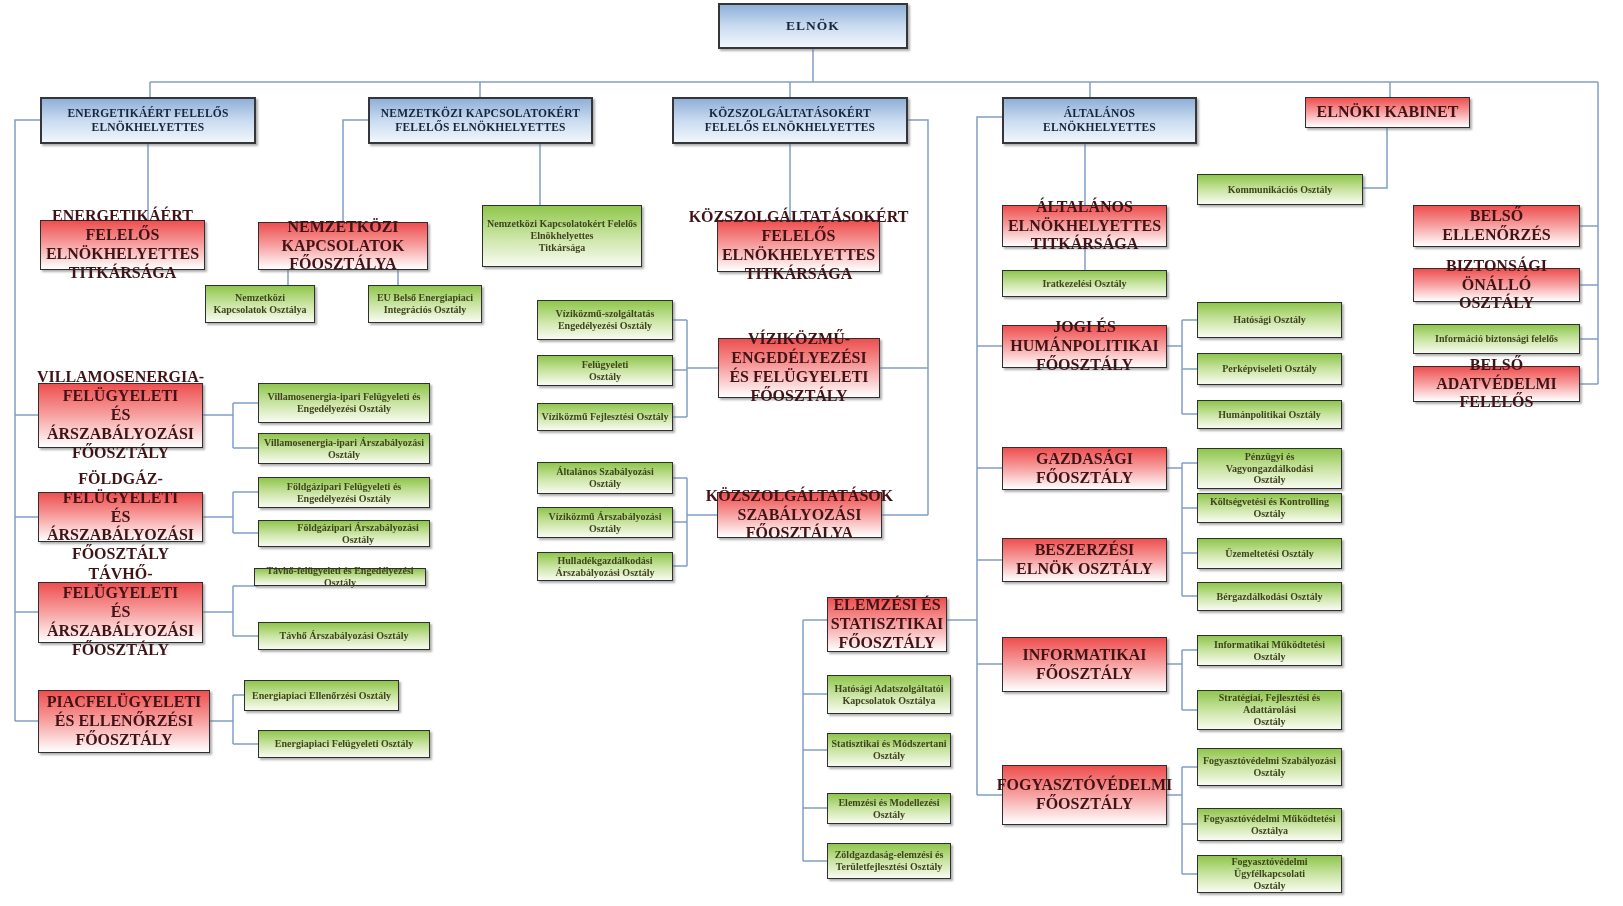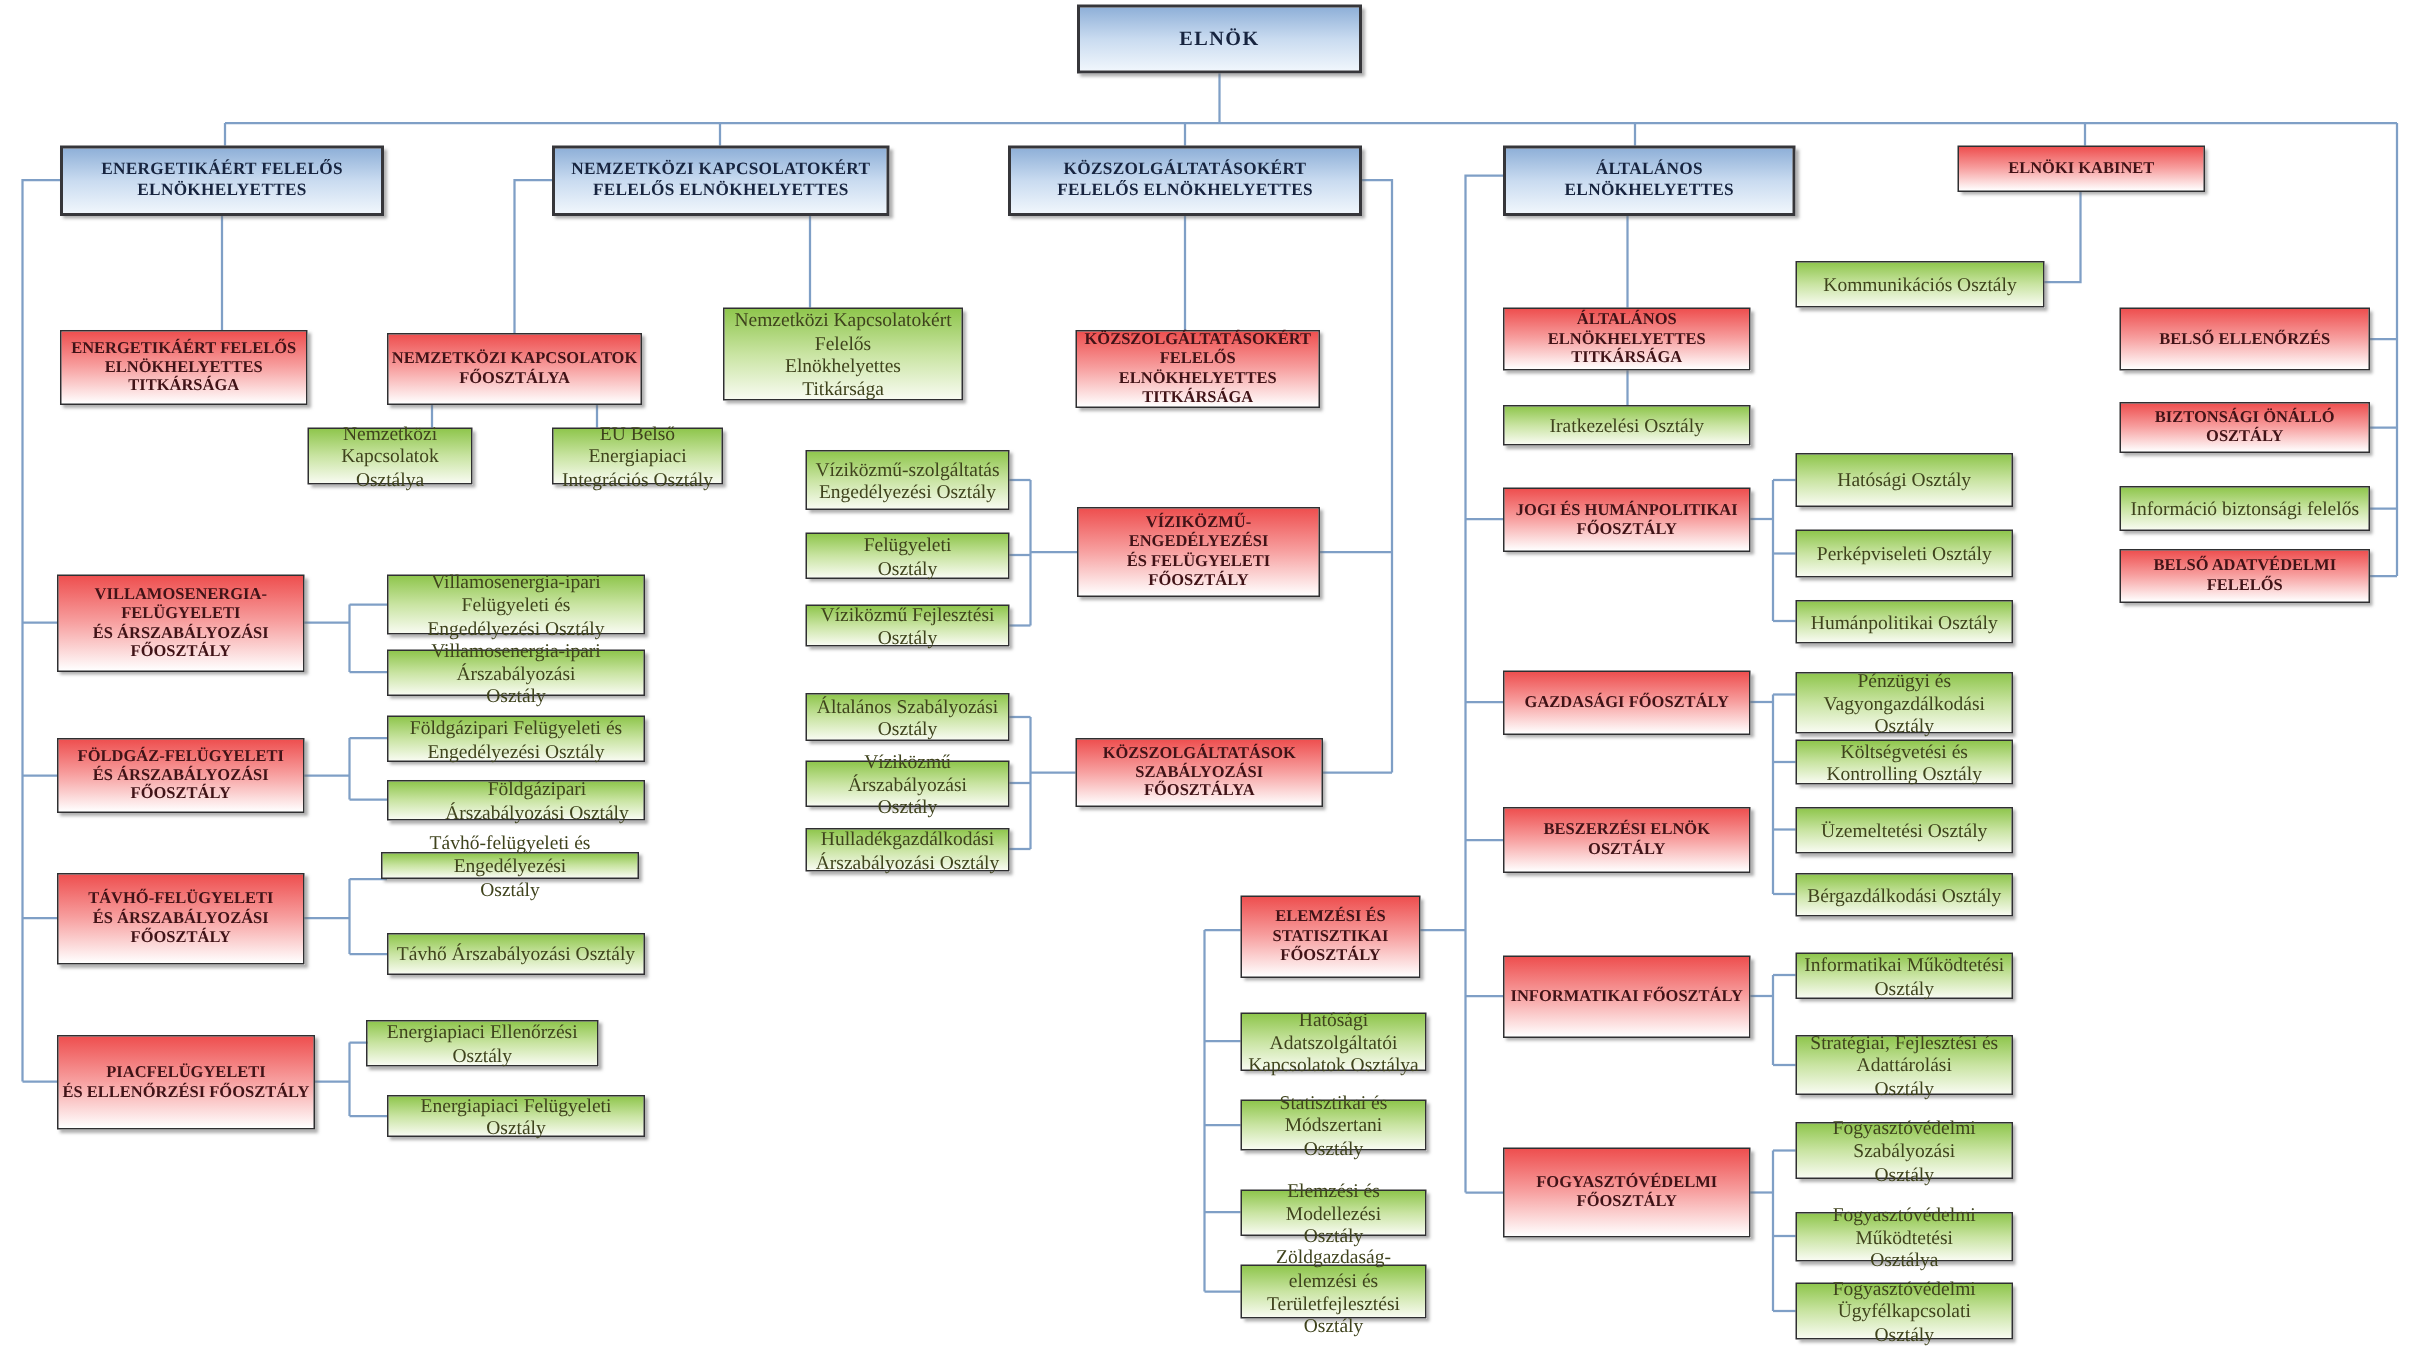--- a/index.html
+++ b/index.html
@@ -16,25 +16,25 @@
     box-shadow:2px 2px 2px rgba(110,110,110,0.55);
   }
   .node.blue {
     background:linear-gradient(180deg,#8fb0d8 0%,#c9dbf0 50%,#f0f6fc 100%);
     border:2px solid #36363a; color:#17243f; font-weight:bold; font-size:11.5px;
     letter-spacing:0.2px;
   }
   .node.blue.root { font-size:13.5px; letter-spacing:1px; }
   .node.red {
     background:linear-gradient(180deg,#ee4f4f 0%,#f79e9e 48%,#ffffff 100%);
-    border:1.6px solid #2f2f31; color:#401317; font-weight:bold; font-size:11px;
+    border:1.6px solid #2f2f31; color:#401317; font-weight:bold; font-size:16px;
   }
   .node.green {
     background:linear-gradient(180deg,#8fc64d 0%,#c9e4a2 50%,#f8fbf1 100%);
-    border:1.6px solid #2f2f31; color:#3f431d; font-weight:normal; font-size:13px;
+    border:1.6px solid #2f2f31; color:#3f431d; font-weight:bold; font-size:10px;
   }
 </style>
 </head>
 <body>
 
 <div class="canvas">
   <svg class="connector-layer" viewBox="0 0 1623 906" xmlns="http://www.w3.org/2000/svg">
       <polyline points="813,49 813,82" class="conn"></polyline>
       <polyline points="150,82 1598,82" class="conn"></polyline>
       <polyline points="150,82 150,97" class="conn"></polyline>

